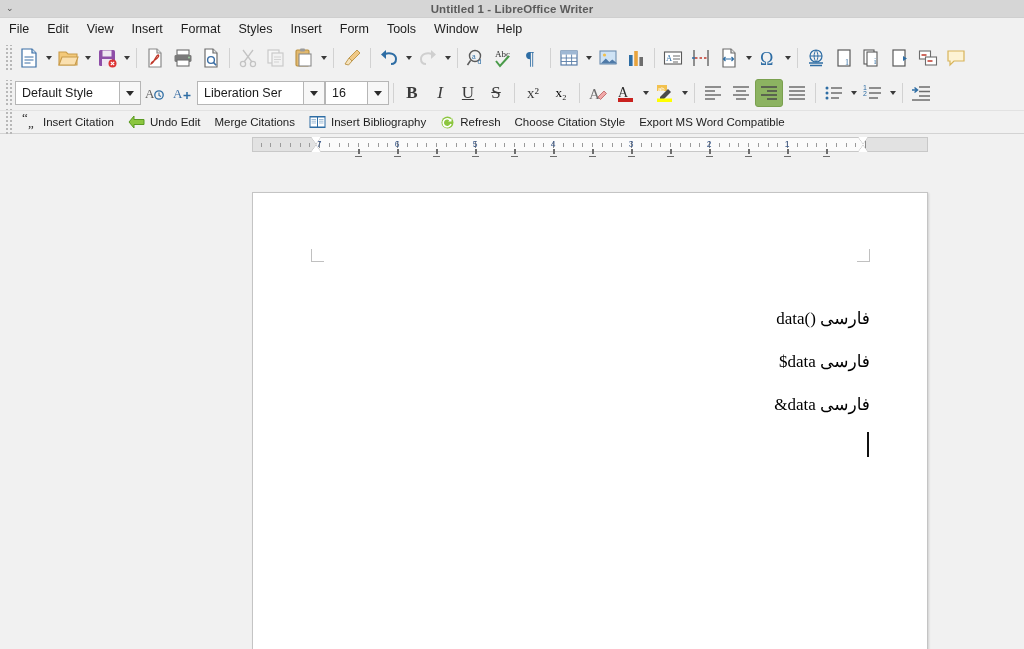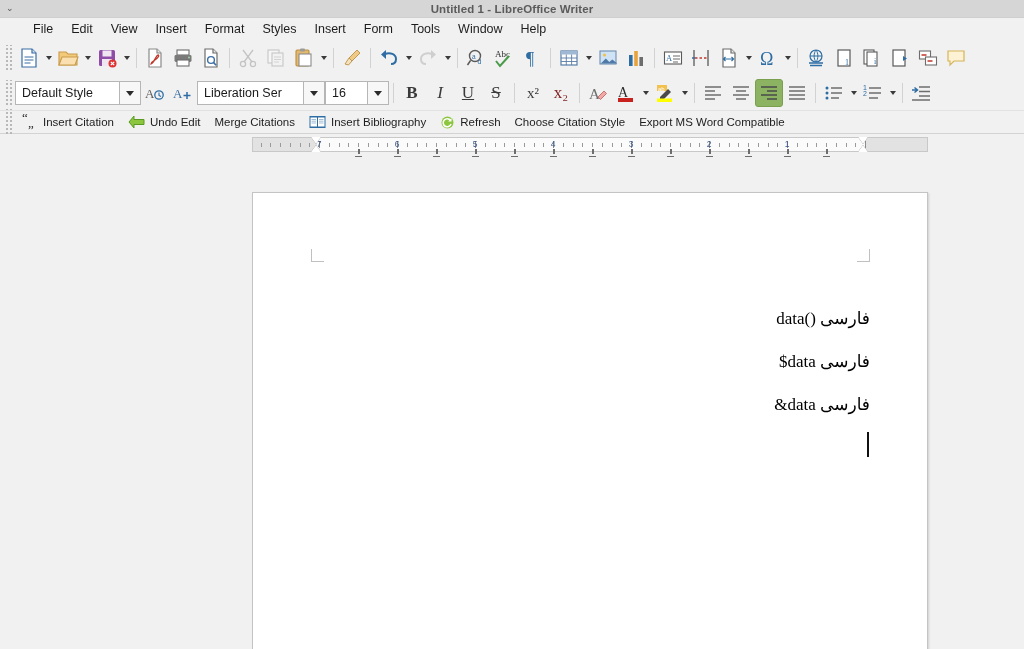--- a/index.html
+++ b/index.html
@@ -28,21 +28,21 @@
   .titlebar .tb-title {
     width: 100%; text-align: center;
     font-size: 11.5px; font-weight: bold; color: #5b5b5b;
     letter-spacing: .1px;
   }
 
   
   .menubar {
     height: 22px; background: #f1f1f1;
     display: flex; align-items: center;
-    padding-left: 24px; gap: 0px;
+    padding-left: 0; gap: 0px;
   }
   .menu-item {
     font-size: 12.5px; color: #1d1d1d;
     padding: 2px 9px; line-height: 16px; cursor: default;
     white-space: nowrap;
   }
 
   
   .toolbar {
     display: flex; align-items: center;
@@ -545,21 +545,21 @@
     <div class="tbtn">
       <span style="font-family:'Liberation Serif',serif;text-decoration:line-through;font-size:17px;color:#3a3a3a;">S</span>
     </div>
 
     <div class="sep"></div>
 
     <div class="tbtn">
       <span style="font-family:'Liberation Serif',serif;font-size:15px;color:#3a3a3a;">x²</span>
     </div>
     <div class="tbtn">
-      <span style="font-family:'Liberation Serif',serif;font-size:17px;color:#7f1d1d;text-align:center;">x₂</span>
+      <span style="font-family:'Liberation Serif',serif;font-size:13px;color:#000000;text-align:center;">x₂</span>
     </div>
 
     <div class="sep"></div>
 
     <div class="tbtn">
       <svg width="22" height="22" viewBox="0 0 22 22">
         <text x="2" y="17" font-size="15" fill="#6d6d6d" font-family="Liberation Serif, serif">A</text>
         <path d="M11 15l6-6 2.5 2.5-6 6z" fill="#f0a8a8" stroke="#c06a6a" stroke-width=".9"></path>
       </svg>
     </div>

